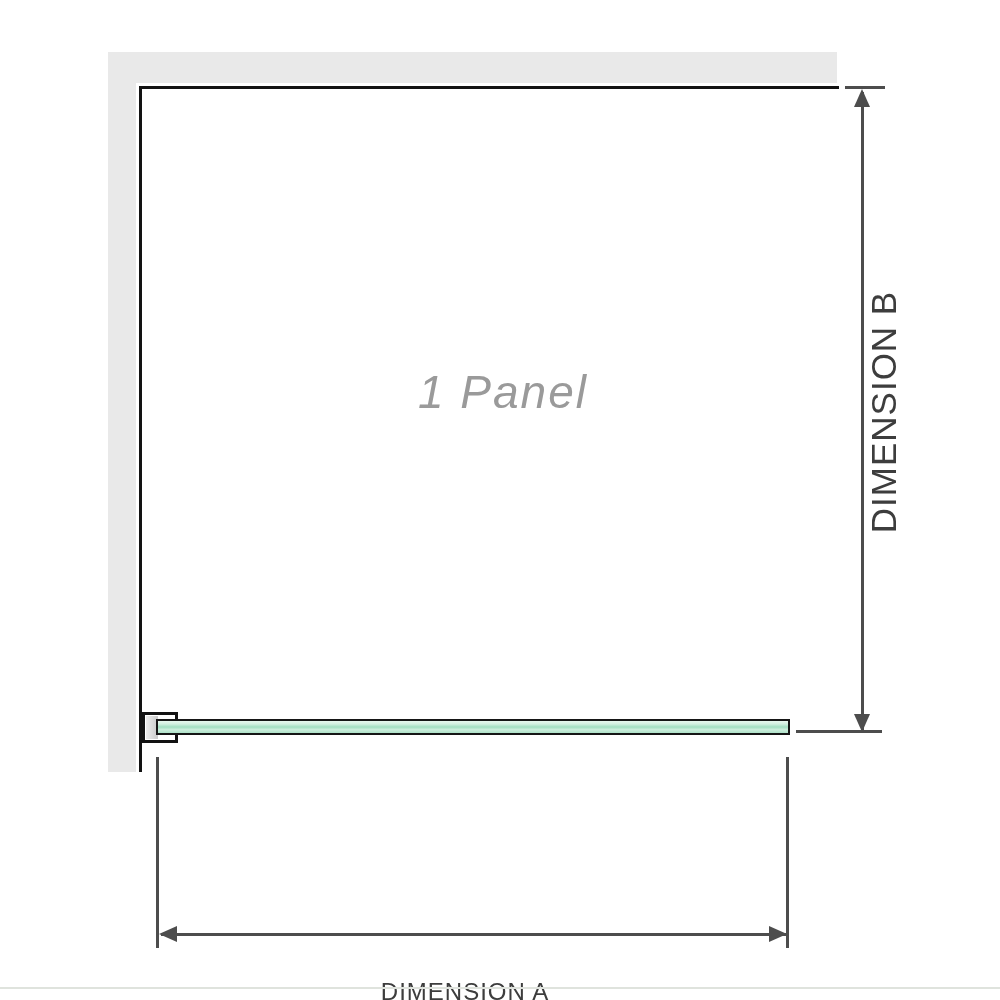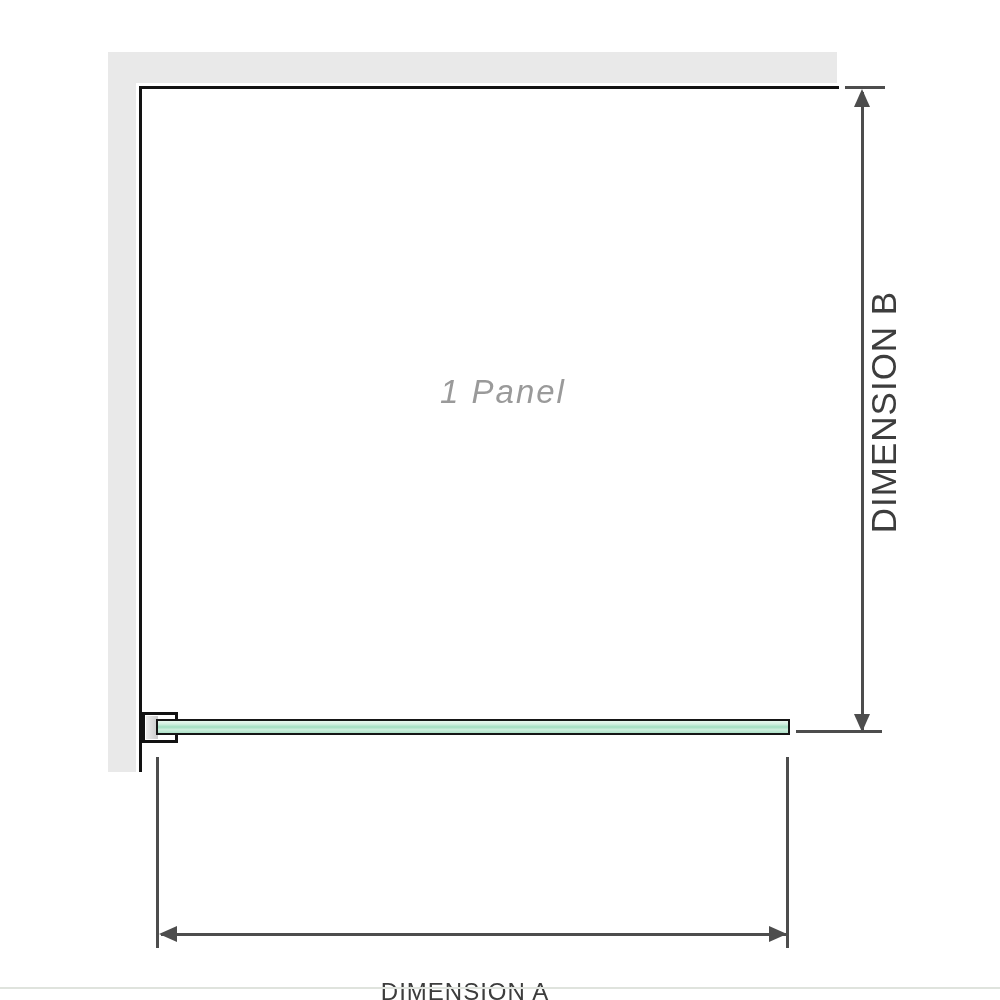--- a/index.html
+++ b/index.html
@@ -32,21 +32,21 @@
   }
   .wall-edge-left {
     left: 139px; top: 86px; width: 3px; height: 686px;
     background: var(--wall-edge, #121212);
   }
 
   
   .panel-label {
     left: 395px; top: 362px; width: 216px; height: 60px;
     text-align: center;
-    font-size: 33px;
+    font-size: 46px;
     line-height: 60px;
     font-style: italic;
     font-weight: 400;
     letter-spacing: 2px;
     color: var(--panel-text, #9a9a9a);
   }
 
   
   .bracket {
     left: 142px; top: 712px; width: 36px; height: 31px;

